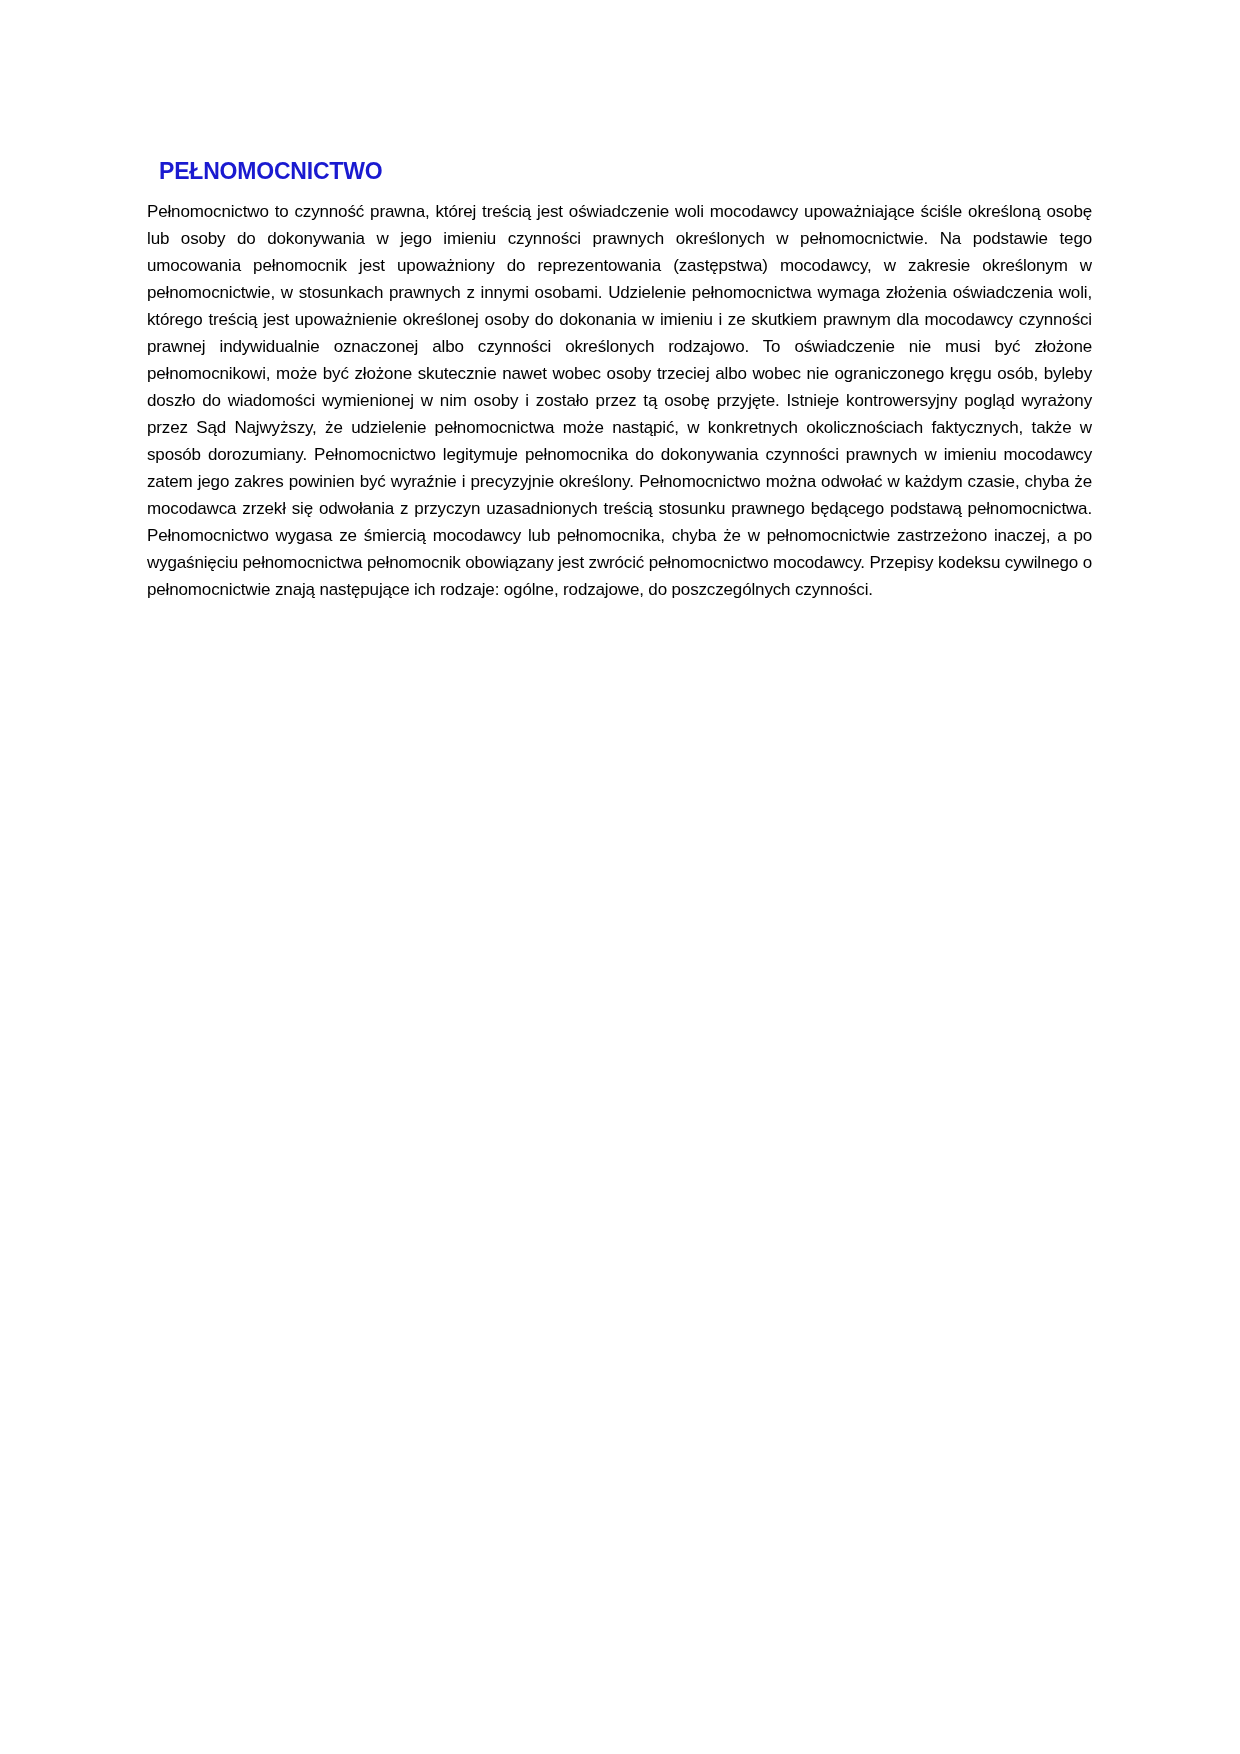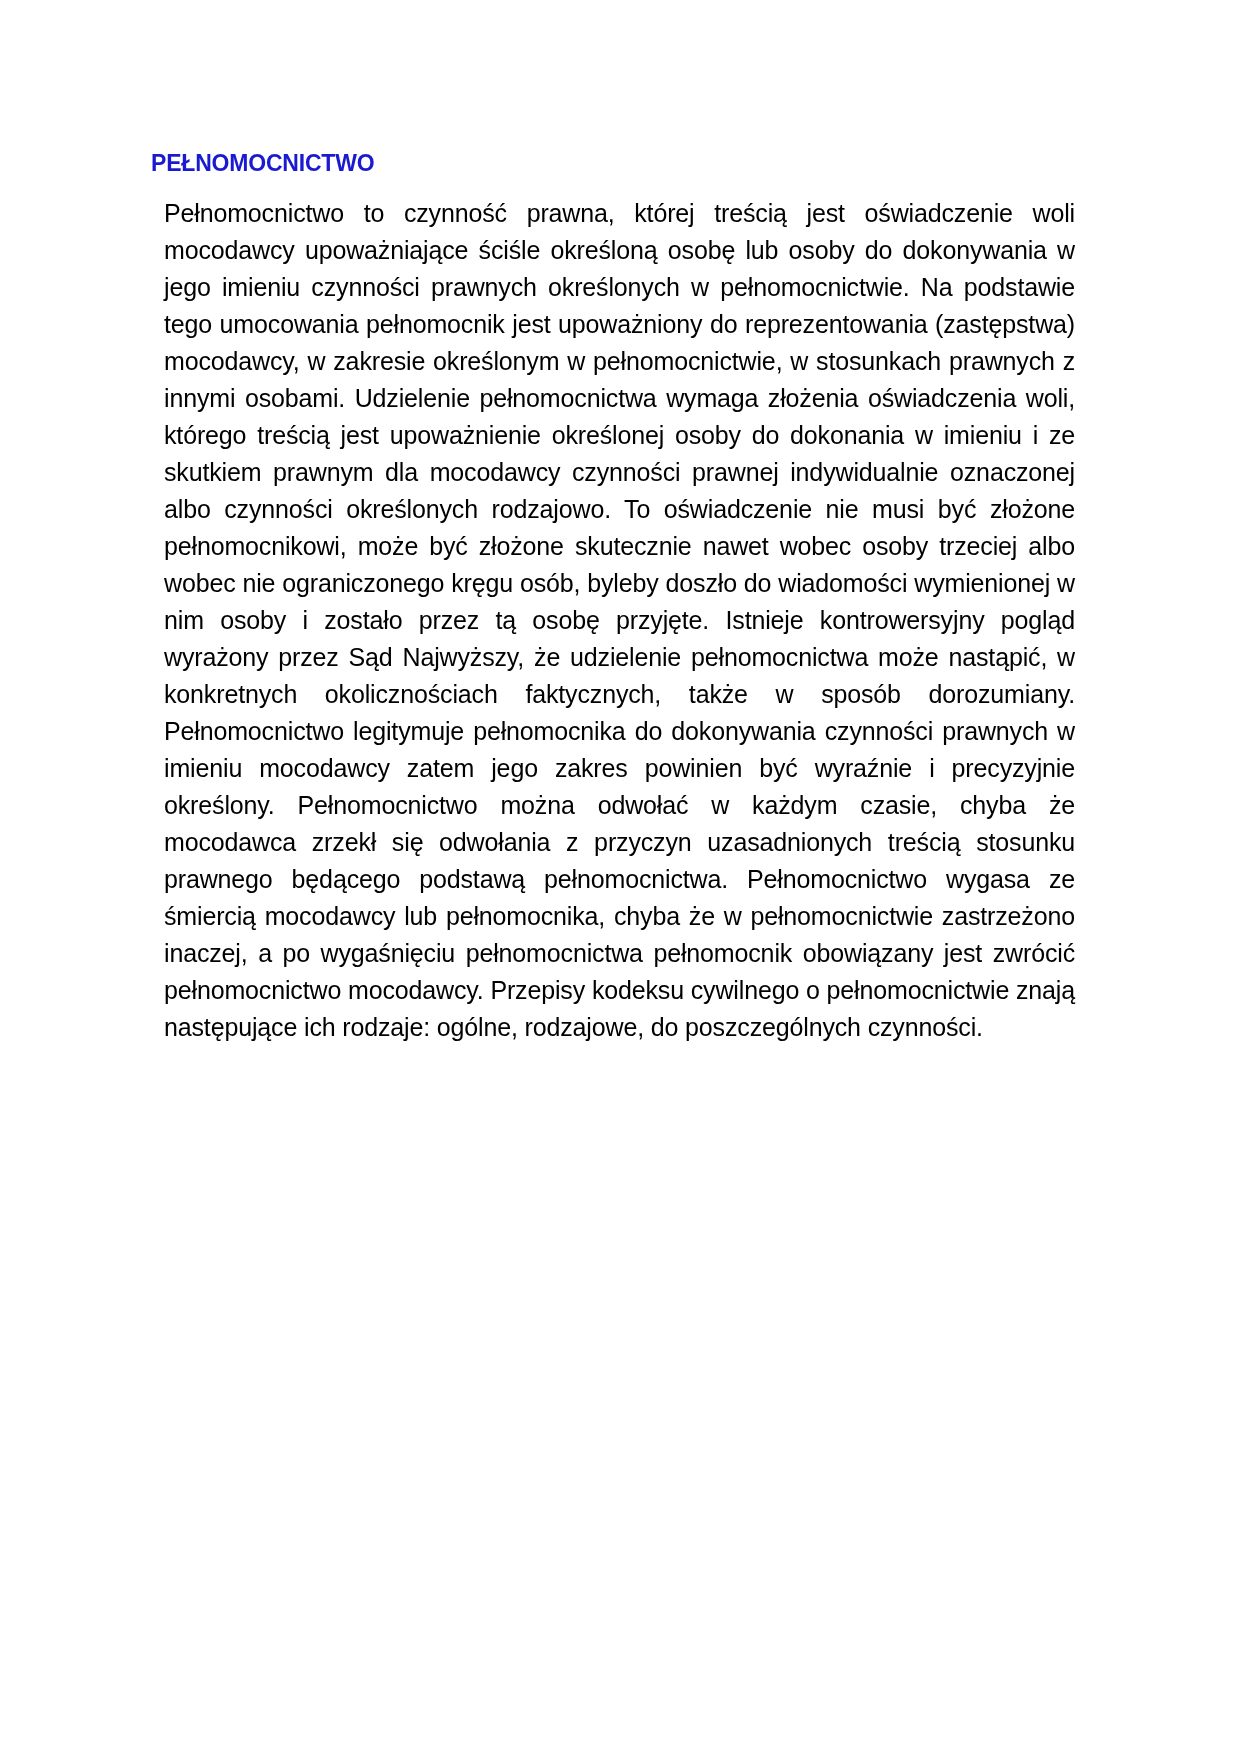--- a/index.html
+++ b/index.html
@@ -18,28 +18,28 @@
       left: 147px;
       top: 145px;
       width: 945px;
       font-family: "Liberation Sans", sans-serif;
       color: #000000;
     }
     .doc-title {
       font-size: 23px;
       font-weight: bold;
       line-height: 29px;
-      margin: 4px;
+      margin: 12px;
       letter-spacing: -0.2px;
     }
     .doc-body {
-      font-size: 25px;
-      line-height: 37px;
+      font-size: 17px;
+      line-height: 27px;
       text-align: justify;
-      margin: 17px;
+      margin: 0;
       letter-spacing: -0.15px;
     }
   </style>
 </head>
 <body>
 
 <div class="page">
   <h1 class="doc-title" style="color: rgb(26, 26, 208);">PEŁNOMOCNICTWO</h1>
   <p class="doc-body">Pełnomocnictwo to czynność prawna, której treścią jest oświadczenie woli mocodawcy upoważniające ściśle określoną osobę lub osoby do dokonywania w jego imieniu czynności prawnych określonych w pełnomocnictwie. Na podstawie tego umocowania pełnomocnik jest upoważniony do reprezentowania (zastępstwa) mocodawcy, w zakresie określonym w pełnomocnictwie, w stosunkach prawnych z innymi osobami. Udzielenie pełnomocnictwa wymaga złożenia oświadczenia woli, którego treścią jest upoważnienie określonej osoby do dokonania w imieniu i ze skutkiem prawnym dla mocodawcy czynności prawnej indywidualnie oznaczonej albo czynności określonych rodzajowo. To oświadczenie nie musi być złożone pełnomocnikowi, może być złożone skutecznie nawet wobec osoby trzeciej albo wobec nie ograniczonego kręgu osób, byleby doszło do wiadomości wymienionej w nim osoby i zostało przez tą osobę przyjęte. Istnieje kontrowersyjny pogląd wyrażony przez Sąd Najwyższy, że udzielenie pełnomocnictwa może nastąpić, w konkretnych okolicznościach faktycznych, także w sposób dorozumiany. Pełnomocnictwo legitymuje pełnomocnika do dokonywania czynności prawnych w imieniu mocodawcy zatem jego zakres powinien być wyraźnie i precyzyjnie określony. Pełnomocnictwo można odwołać w każdym czasie, chyba że mocodawca zrzekł się odwołania z przyczyn uzasadnionych treścią stosunku prawnego będącego podstawą pełnomocnictwa. Pełnomocnictwo wygasa ze śmiercią mocodawcy lub pełnomocnika, chyba że w pełnomocnictwie zastrzeżono inaczej, a po wygaśnięciu pełnomocnictwa pełnomocnik obowiązany jest zwrócić pełnomocnictwo mocodawcy. Przepisy kodeksu cywilnego o pełnomocnictwie znają następujące ich rodzaje: ogólne, rodzajowe, do poszczególnych czynności.</p>
 </div>

